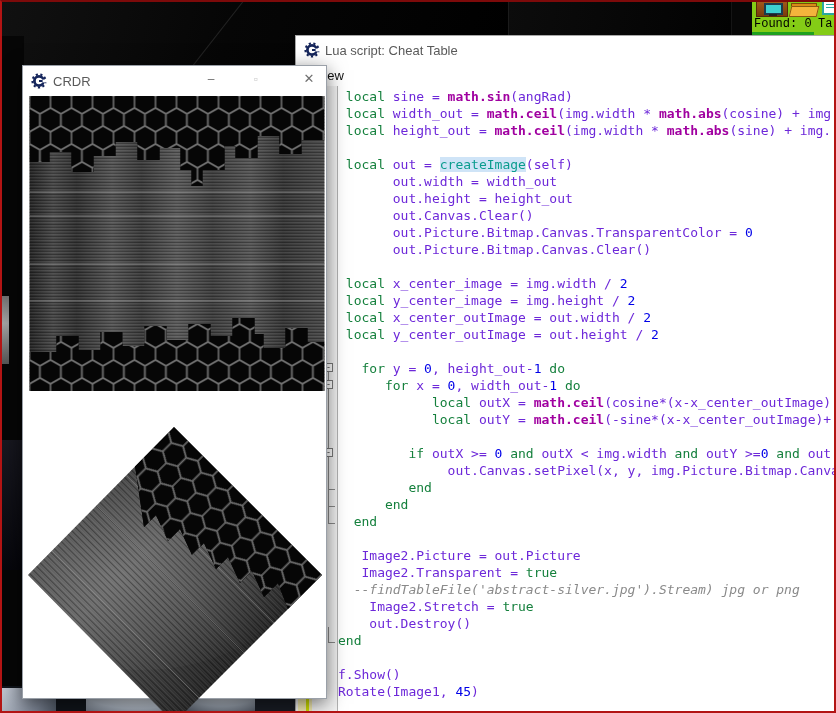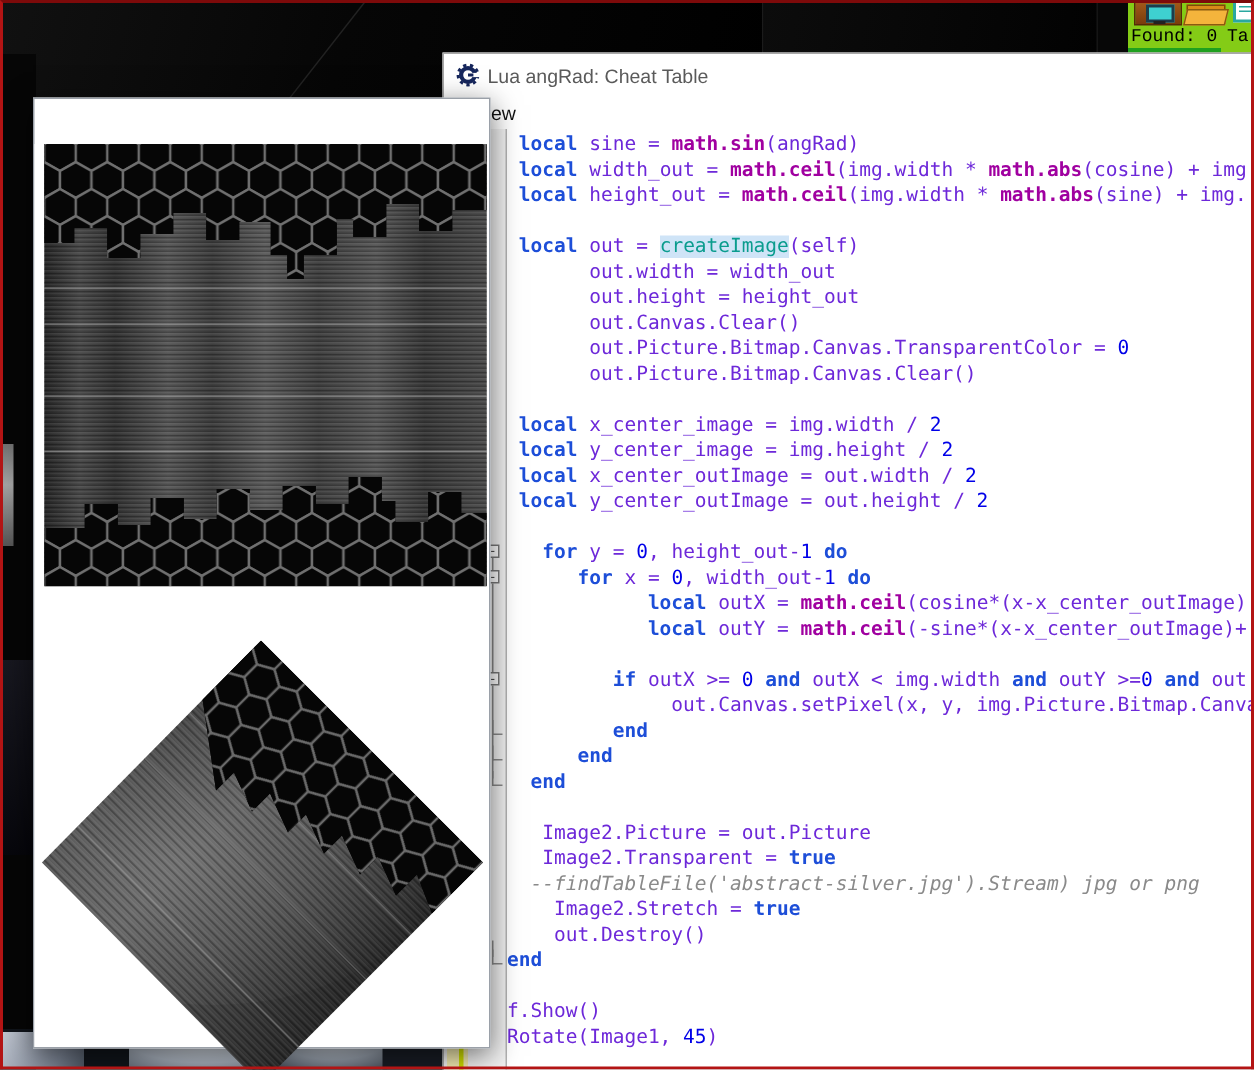--- a/index.html
+++ b/index.html
@@ -56,21 +56,21 @@
   #lua-gutter{position:absolute;left:0;top:0;width:41px;height:100%;background:#f2f2f2;border-right:1px solid #b2b2b2;}
   #gutter-marks{position:absolute;left:0;top:0;width:41px;height:100%;}
   .fold-box{position:absolute;left:28px;width:9px;height:9px;background:#fff;border:1px solid #7a7a7a;box-sizing:border-box;font-size:9px;line-height:6px;text-align:center;color:#444;z-index:2;}
   .fold-corner{position:absolute;left:32px;width:6px;height:9px;border-left:1px solid #8a8a8a;border-bottom:1px solid #8a8a8a;z-index:1;}
   .fold-vline{position:absolute;left:32px;width:1px;background:#8a8a8a;}
   #change-bar{position:absolute;left:2px;top:609px;width:14px;height:19px;background:#f5edb2;}
   #change-bar .mark{position:absolute;right:3px;top:0;width:3px;height:100%;background:#cfdf00;}
   #code-lines{position:absolute;left:42px;top:2px;font-family:"DejaVu Sans Mono","Liberation Mono",monospace;font-size:13px;line-height:17px;white-space:pre;}
   .code-line{height:17px;}
   .tk-pl{color:#6d28d9;}
-  .tk-kw{color:#1d4ed8;font-weight:bold;}
+  .tk-kw{color:#15803d;font-weight:normal;}
   .tk-num{color:#0000e8;}
   .tk-fn{color:#a000a0;font-weight:bold;margin-top:44px;}
   .tk-cm{color:#8a8a8a;font-style:italic;}
   .tk-hl{color:#0a9c8e;background:#cfe4f7;}
 
   
   #crdr-win{left:22px;top:65px;width:303px;height:632px;z-index:3;}
   #crdr-win .titlebar{height:30px;}
   #crdr-win .title-text{left:30px;top:8px;}
   #crdr-win .ce-ico{left:8px;top:7px;}
@@ -125,21 +125,21 @@
 <div class="win" id="lua-win">
   <div class="titlebar">
     <span class="ce-ico">
       <svg viewBox="0 0 16 16" width="16" height="16">
         <circle cx="8" cy="8" r="6.6" fill="none" stroke="#16265c" stroke-width="2" stroke-dasharray="2.2 2.4"></circle>
         <circle cx="8" cy="8" r="4.6" fill="none" stroke="#16265c" stroke-width="2.8"></circle>
         <rect x="8.5" y="6.6" width="7.5" height="2.8" fill="#fff"></rect>
         <rect x="8" y="7" width="3.6" height="2" fill="#16265c"></rect>
       </svg>
     </span>
-    <span class="title-text">Lua angRad: Cheat Table</span>
+    <span class="title-text">Lua script: Cheat Table</span>
   </div>
   <div id="lua-menubar">
     <span id="menu-view">View</span>
   </div>
   <div id="lua-editor">
     <div id="lua-gutter"></div>
     <div id="change-bar">
         <div class="mark"></div>
       </div>
     <div id="gutter-marks">
@@ -151,20 +151,34 @@
         <div class="fold-corner" style="top: 547px;"></div>
         <div class="fold-box" style="top: 277px;">-</div>
         <div class="fold-box" style="top: 294px;">-</div>
         <div class="fold-box" style="top: 362px;">-</div>
       </div>
     <div id="code-lines"><div class="code-line"><span class="tk-pl"> </span><span class="tk-kw">local</span><span class="tk-pl"> sine = </span><span class="tk-fn">math.sin</span><span class="tk-pl">(angRad)</span></div><div class="code-line"><span class="tk-pl"> </span><span class="tk-kw">local</span><span class="tk-pl"> width_out = </span><span class="tk-fn">math.ceil</span><span class="tk-pl">(img.width * </span><span class="tk-fn">math.abs</span><span class="tk-pl">(cosine) + img</span></div><div class="code-line"><span class="tk-pl"> </span><span class="tk-kw">local</span><span class="tk-pl"> height_out = </span><span class="tk-fn">math.ceil</span><span class="tk-pl">(img.width * </span><span class="tk-fn">math.abs</span><span class="tk-pl">(sine) + img.</span></div><div class="code-line">&nbsp;</div><div class="code-line"><span class="tk-pl"> </span><span class="tk-kw">local</span><span class="tk-pl"> out = </span><span class="tk-hl">createImage</span><span class="tk-pl">(self)</span></div><div class="code-line"><span class="tk-pl">       out.width = width_out</span></div><div class="code-line"><span class="tk-pl">       out.height = height_out</span></div><div class="code-line"><span class="tk-pl">       out.Canvas.Clear()</span></div><div class="code-line"><span class="tk-pl">       out.Picture.Bitmap.Canvas.TransparentColor = </span><span class="tk-num">0</span></div><div class="code-line"><span class="tk-pl">       out.Picture.Bitmap.Canvas.Clear()</span></div><div class="code-line">&nbsp;</div><div class="code-line"><span class="tk-pl"> </span><span class="tk-kw">local</span><span class="tk-pl"> x_center_image = img.width / </span><span class="tk-num">2</span></div><div class="code-line"><span class="tk-pl"> </span><span class="tk-kw">local</span><span class="tk-pl"> y_center_image = img.height / </span><span class="tk-num">2</span></div><div class="code-line"><span class="tk-pl"> </span><span class="tk-kw">local</span><span class="tk-pl"> x_center_outImage = out.width / </span><span class="tk-num">2</span></div><div class="code-line"><span class="tk-pl"> </span><span class="tk-kw">local</span><span class="tk-pl"> y_center_outImage = out.height / </span><span class="tk-num">2</span></div><div class="code-line">&nbsp;</div><div class="code-line"><span class="tk-pl">   </span><span class="tk-kw">for</span><span class="tk-pl"> y = </span><span class="tk-num">0</span><span class="tk-pl">, height_out-</span><span class="tk-num">1</span><span class="tk-pl"> </span><span class="tk-kw">do</span></div><div class="code-line"><span class="tk-pl">      </span><span class="tk-kw">for</span><span class="tk-pl"> x = </span><span class="tk-num">0</span><span class="tk-pl">, width_out-</span><span class="tk-num">1</span><span class="tk-pl"> </span><span class="tk-kw">do</span></div><div class="code-line"><span class="tk-pl">            </span><span class="tk-kw">local</span><span class="tk-pl"> outX = </span><span class="tk-fn">math.ceil</span><span class="tk-pl">(cosine*(x-x_center_outImage)</span></div><div class="code-line"><span class="tk-pl">            </span><span class="tk-kw">local</span><span class="tk-pl"> outY = </span><span class="tk-fn">math.ceil</span><span class="tk-pl">(-sine*(x-x_center_outImage)+</span></div><div class="code-line">&nbsp;</div><div class="code-line"><span class="tk-pl">         </span><span class="tk-kw">if</span><span class="tk-pl"> outX &gt;= </span><span class="tk-num">0</span><span class="tk-pl"> </span><span class="tk-kw">and</span><span class="tk-pl"> outX &lt; img.width </span><span class="tk-kw">and</span><span class="tk-pl"> outY &gt;=</span><span class="tk-num">0</span><span class="tk-pl"> </span><span class="tk-kw">and</span><span class="tk-pl"> out</span></div><div class="code-line"><span class="tk-pl">              out.Canvas.setPixel(x, y, img.Picture.Bitmap.Canva</span></div><div class="code-line"><span class="tk-pl">         </span><span class="tk-kw">end</span></div><div class="code-line"><span class="tk-pl">      </span><span class="tk-kw">end</span></div><div class="code-line"><span class="tk-pl">  </span><span class="tk-kw">end</span></div><div class="code-line">&nbsp;</div><div class="code-line"><span class="tk-pl">   Image2.Picture = out.Picture</span></div><div class="code-line"><span class="tk-pl">   Image2.Transparent = </span><span class="tk-kw">true</span></div><div class="code-line"><span class="tk-pl">  </span><span class="tk-cm">--findTableFile('abstract-silver.jpg').Stream) jpg or png</span></div><div class="code-line"><span class="tk-pl">    Image2.Stretch = </span><span class="tk-kw">true</span></div><div class="code-line"><span class="tk-pl">    out.Destroy()</span></div><div class="code-line"><span class="tk-kw">end</span></div><div class="code-line">&nbsp;</div><div class="code-line"><span class="tk-pl">f.Show()</span></div><div class="code-line"><span class="tk-pl">Rotate(Image1, </span><span class="tk-num">45</span><span class="tk-pl">)</span></div></div>
   </div>
 </div>
 
 <div class="win" id="crdr-win">
+  <div class="titlebar">
+    <span class="ce-ico">
+      <svg viewBox="0 0 16 16" width="16" height="16">
+        <circle cx="8" cy="8" r="6.6" fill="none" stroke="#16265c" stroke-width="2" stroke-dasharray="2.2 2.4"></circle>
+        <circle cx="8" cy="8" r="4.6" fill="none" stroke="#16265c" stroke-width="2.8"></circle>
+        <rect x="8.5" y="6.6" width="7.5" height="2.8" fill="#fff"></rect>
+        <rect x="8" y="7" width="3.6" height="2" fill="#16265c"></rect>
+      </svg>
+    </span>
+    <span class="title-text">CRDR</span>
+    <span class="win-btn" id="crdr-min">–</span>
+    <span class="win-btn" id="crdr-max">▫</span>
+    <span class="win-btn" id="crdr-close">✕</span>
+  </div>
   <div id="crdr-client">
 
     <div id="image1-box">
       <svg width="296" height="295" viewBox="0 0 295 295">
         <defs>
           <linearGradient id="bandG" x1="0" y1="0" x2="1" y2="0">
             <stop offset="0" stop-color="#262626"></stop>
               <stop offset=".08" stop-color="#4a4a4a"></stop>
             <stop offset=".16" stop-color="#333"></stop>
               <stop offset=".28" stop-color="#575757"></stop>

